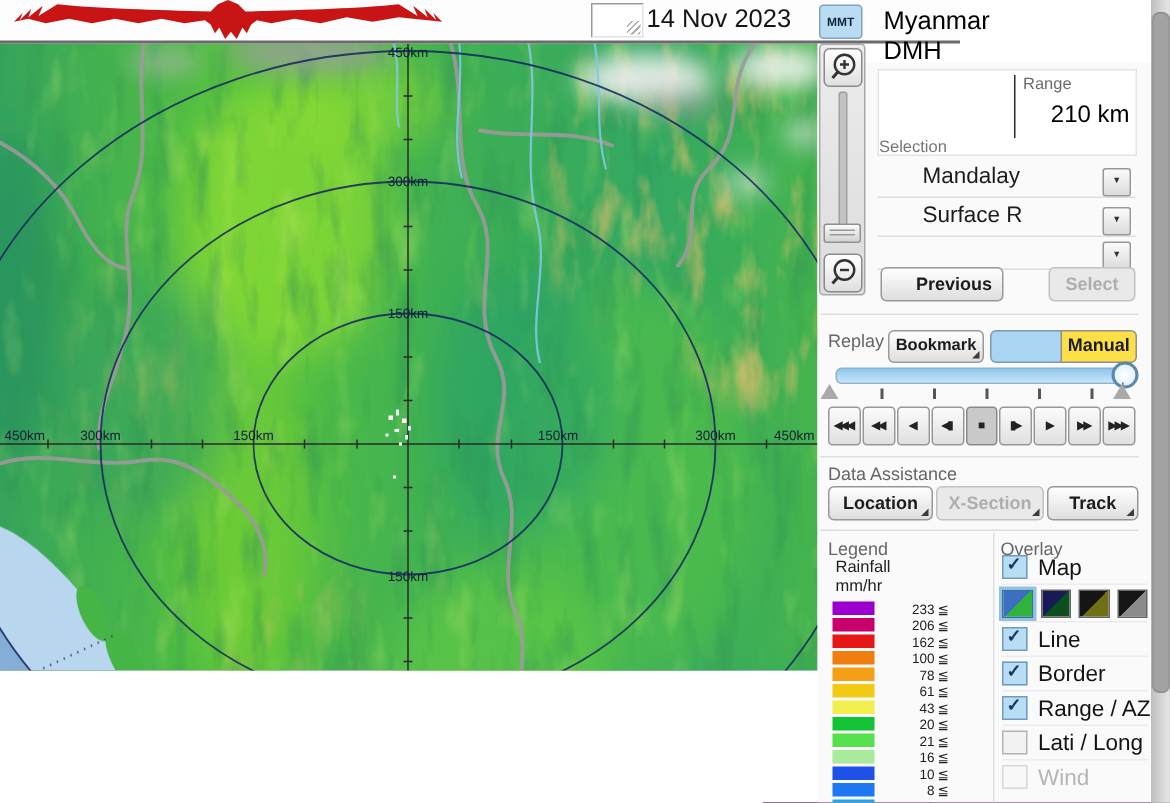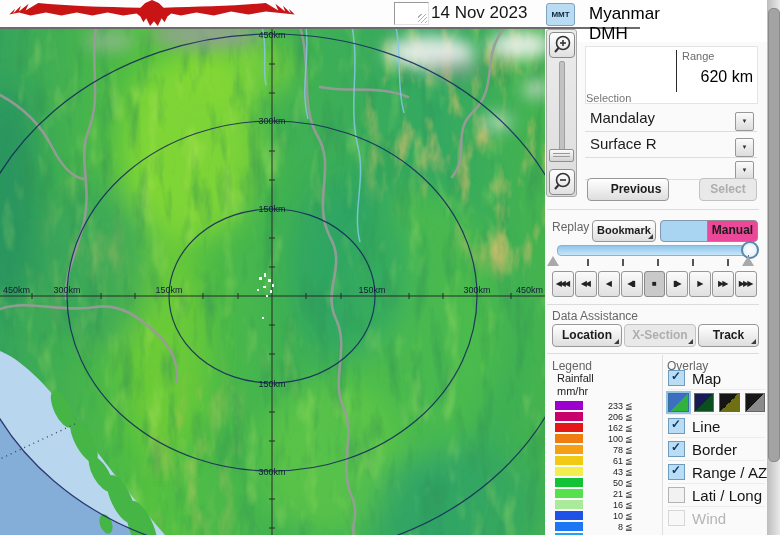--- a/index.html
+++ b/index.html
@@ -14,21 +14,21 @@
            border-top:1px solid #9a9a9a;border-left:1px solid #9a9a9a;
            border-right:1px solid #e2e2e2;border-bottom:1px solid #e2e2e2;}
   #sizebox .grip{position:absolute;right:1px;bottom:1px;width:9px;height:9px;
            background:repeating-linear-gradient(135deg,transparent 0 2px,#b0b0b0 2px 3px);}
   #date{left:431px;top:3px;font-size:17px;color:#151515;}
   #mmtbtn{left:546px;top:3px;width:27px;height:21px;background:#b9dcf3;border:1px solid #7fa3c2;
           border-radius:3px;font-size:8px;font-weight:bold;color:#10253f;text-align:center;line-height:21px;}
   #paneltitle{left:589px;top:4px;font-size:17px;color:#000;}
 
   
-  #map{left:0;top:27px;width:545px;height:508px;overflow:hidden;background:#f0abfc;z-index:1;}
+  #map{left:0;top:27px;width:545px;height:420px;overflow:hidden;background:#f0abfc;z-index:1;}
 
   
   #zstrip{left:546px;top:29px;width:29px;height:166px;background:linear-gradient(#ececec,#dcdcdc);
           border:1px solid #a8a8a8;border-radius:3px;z-index:5;}
   .zbtn{position:absolute;left:2px;width:24px;height:24px;background:linear-gradient(#ffffff,#e0e0e0);
         border:1px solid #8a8a8a;border-radius:4px;}
   #zplus{top:2px;} #zminus{top:139px;}
   #ztrack{position:absolute;left:12px;top:31px;width:4px;height:98px;background:#c2c2c2;
           border:1px solid #a0a0a0;border-radius:2px;}
   #zthumb{position:absolute;left:2px;top:119px;width:23px;height:11px;background:linear-gradient(#fafafa,#d2d2d2);
@@ -41,35 +41,35 @@
   .sep{position:absolute;left:2px;width:212px;border-top:1px solid #dcdcdc;}
   .minilabel{font-size:11px;color:#767676;}
   .sectlabel{font-size:12px;color:#666;}
 
   #rangebox{left:40px;top:4px;width:171px;height:56px;background:#fff;border:1px solid #e4e4e4;}
   #rangediv{position:absolute;left:90px;top:3px;height:42px;border-left:1px solid #2b2b2b;}
   #rangelabel{position:absolute;left:96px;top:3px;font-size:11px;color:#6d6d6d;}
   #rangevalue{position:absolute;right:4px;top:21px;font-size:16px;color:#000;}
 
   #selectionlabel{left:41px;top:50px;}
-  .selrow-text{font-size:15px;color:#1c1c1c;}
+  .selrow-text{font-size:15px;color:#1c1c1c;margin-left:25px;}
   .selline{position:absolute;left:40px;width:172px;border-top:1px solid #ddd;}
   .ddbtn{position:absolute;left:190px;width:17px;height:17px;background:linear-gradient(#fbfbfb,#dcdcdc);
          border:1px solid #979797;border-radius:2px;font-size:6px;color:#333;text-align:center;line-height:16px;}
   .btn{position:absolute;background:linear-gradient(#ffffff,#dedede);border:1px solid #979797;border-radius:4px;
        font-size:12px;font-weight:600;color:#1c1c1c;text-align:center;}
   .btn.disabled{color:#aeaeae;background:#e9e9e9;border-color:#c2c2c2;}
   .fold:after{content:"";position:absolute;right:2px;bottom:2px;width:0;height:0;
        border-left:5px solid transparent;border-bottom:5px solid #3c3c3c;}
 
   
   #bookmarkbtn{left:47px;top:178px;width:62px;height:20px;line-height:19px;font-size:11px;}
   #segAuto{left:115px;top:178px;width:48px;height:20px;line-height:19px;background:#a9d5f3;border:1px solid #8099ad;
            border-radius:4px 0 0 4px;font-size:12px;font-weight:600;color:#13293d;text-align:center;padding-left:43px;}
-  #segManual{left:162px;top:178px;width:49px;height:20px;line-height:19px;background:#ec4899;border:1px solid #8f8f8f;
+  #segManual{left:162px;top:178px;width:49px;height:20px;line-height:19px;background:#fde047;border:1px solid #8f8f8f;
            border-radius:0 4px 4px 0;font-size:12px;font-weight:600;color:#1c1c1c;text-align:center;}
   #slidertrack{left:12px;top:203px;width:198px;height:9px;background:linear-gradient(#8fc6ea,#c8e6fa);
            border:1px solid #8fb2cc;border-radius:4px;}
   #sliderhandle{left:196px;top:199px;width:14px;height:14px;border:2px solid #5d87a8;border-radius:50%;
            background:radial-gradient(#ffffff,#d8ecfa);}
   #sliderhandle:after{content:"";position:absolute;left:5px;top:12px;height:8px;border-left:1px solid #55708a;}
   .endtri{position:absolute;width:0;height:0;border-left:6px solid transparent;border-right:6px solid transparent;
           border-bottom:10px solid #a9a9a9;}
   .tick{position:absolute;width:2px;height:7px;background:#555;top:217px;}
   #transport{left:7px;top:229px;width:205px;height:26px;display:flex;gap:1px;}
@@ -307,21 +307,21 @@
         <line x1="8.5" y1="15" x2="5" y2="19" stroke="#333" stroke-width="2"></line>
       </svg>
     </div>
   </div>
 
   <div id="panel" class="abs">
 
     <div id="rangebox" class="abs">
       <div id="rangediv"></div>
       <div id="rangelabel">Range</div>
-      <div id="rangevalue">620 km</div>
+      <div id="rangevalue">210 km</div>
     </div>
 
     <div id="selectionlabel" class="abs minilabel">Selection</div>
 
     <div class="abs selrow-text" style="left:45px;top:67px;">Mandalay</div>
     <div class="selline" style="top:89px;"></div>
     <div class="ddbtn" style="top:70px;">▼</div>
 
     <div class="abs selrow-text" style="left:45px;top:93px;">Surface R</div>
     <div class="selline" style="top:115px;"></div>
@@ -409,21 +409,21 @@
           <span class="lv">61</span>
           <span class="le">≦</span>
         </div>
       <div class="lrow">
           <span class="sw" style="background: rgb(242, 238, 78);"></span>
           <span class="lv">43</span>
           <span class="le">≦</span>
         </div>
       <div class="lrow">
           <span class="sw" style="background: rgb(18, 195, 53);"></span>
-          <span class="lv">50</span>
+          <span class="lv">20</span>
           <span class="le">≦</span>
         </div>
       <div class="lrow">
           <span class="sw" style="background: rgb(85, 225, 75);"></span>
           <span class="lv">21</span>
           <span class="le">≦</span>
         </div>
       <div class="lrow">
           <span class="sw" style="background: rgb(169, 234, 155);"></span>
           <span class="lv">16</span>

